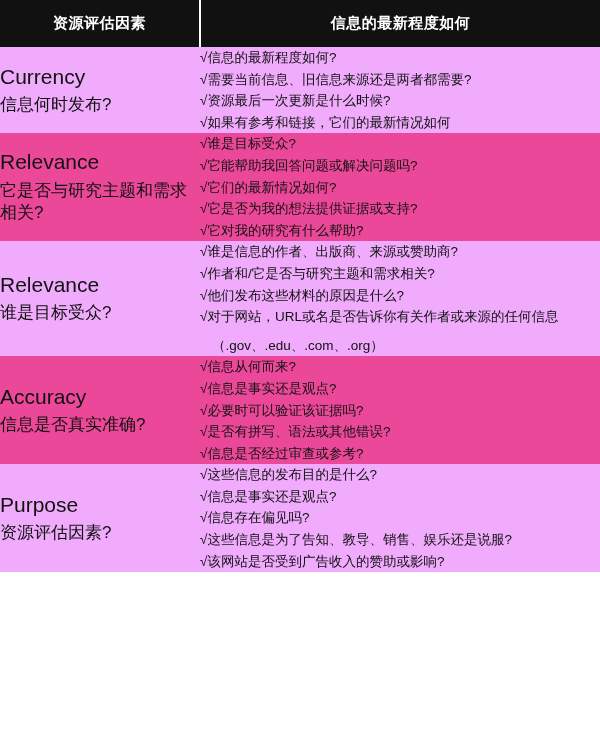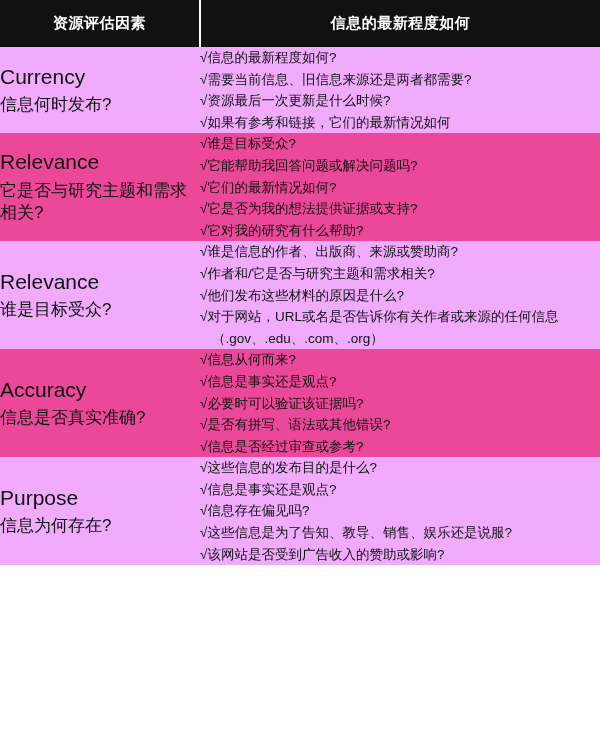--- a/index.html
+++ b/index.html
@@ -66,20 +66,21 @@
     vertical-align: middle;
   }
   .detail-item {
     font-size: 13.5px;
     line-height: 1.6;
     color: #111111;
     white-space: nowrap;
   }
   .detail-item.indent {
     padding-left: 12px;
+    margin-top: 7px;
   }
 </style>
 </head>
 <body>
 
 <table class="table">
   <colgroup>
     <col class="col-left">
     <col class="col-right">
   </colgroup>
@@ -140,21 +141,21 @@
         <div class="detail-item">√信息是事实还是观点?</div>
         <div class="detail-item">√必要时可以验证该证据吗?</div>
         <div class="detail-item">√是否有拼写、语法或其他错误?</div>
         <div class="detail-item">√信息是否经过审查或参考?</div>
       </td>
     </tr>
 
     <tr class="row plain">
       <td class="factor-cell">
         <div class="factor-title">Purpose</div>
-        <div class="factor-sub">信息为何存在?</div>
+        <div class="factor-sub">资源评估因素?</div>
       </td>
       <td class="detail-cell">
         <div class="detail-item">√这些信息的发布目的是什么?</div>
         <div class="detail-item">√信息是事实还是观点?</div>
         <div class="detail-item">√信息存在偏见吗?</div>
         <div class="detail-item">√这些信息是为了告知、教导、销售、娱乐还是说服?</div>
         <div class="detail-item">√该网站是否受到广告收入的赞助或影响?</div>
       </td>
     </tr>
   </tbody>

